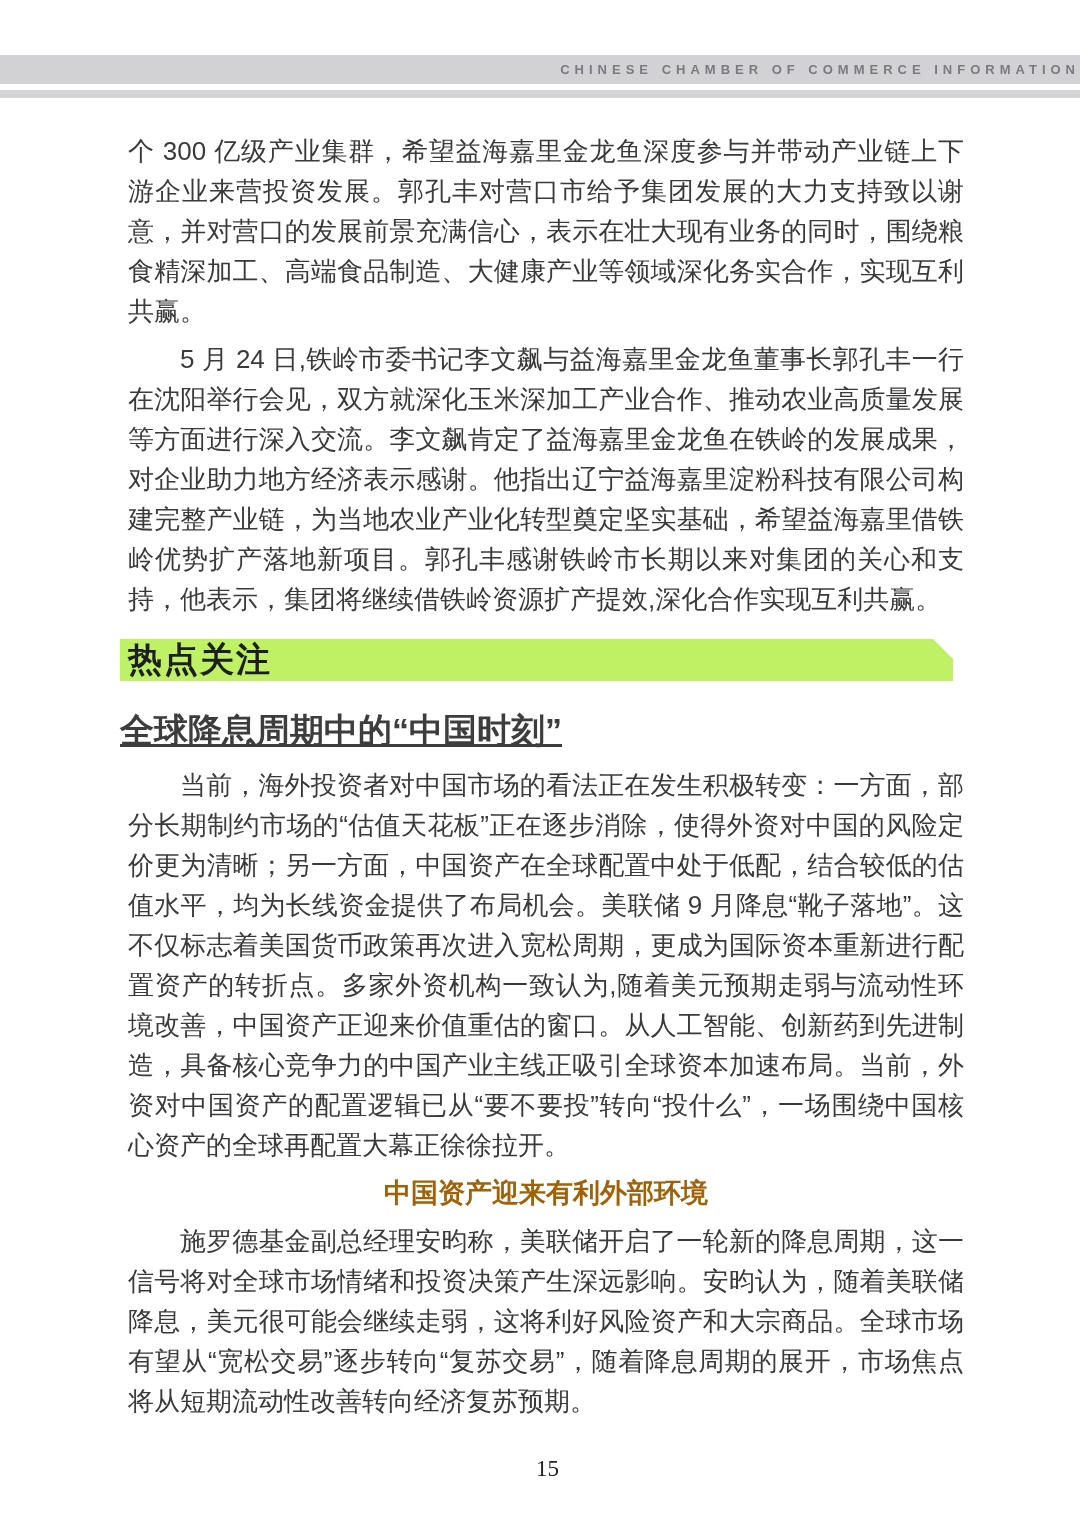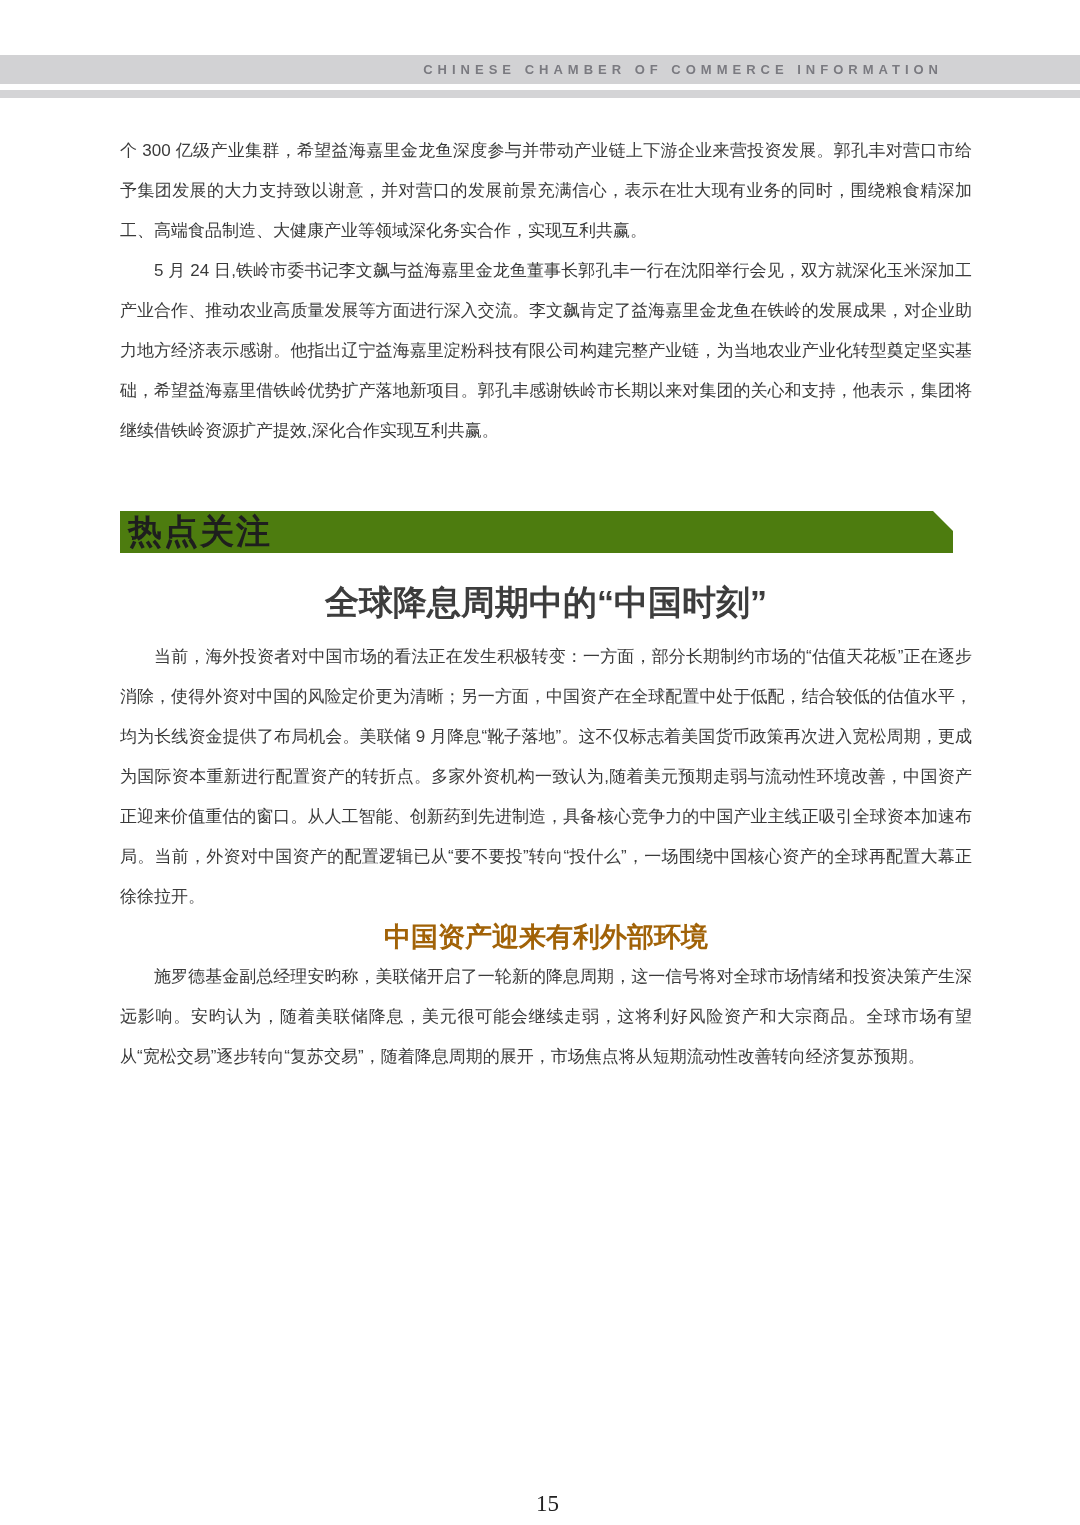--- a/index.html
+++ b/index.html
@@ -13,21 +13,20 @@
   }
   
   .banner {
     position: absolute;
     top: 55px; left: 0; right: 0;
     height: 29px;
     background: #d2d2d4;
     display: flex;
     align-items: center;
     justify-content: flex-end;
-    padding-right: 137px;
     box-sizing: border-box;
   }
   .banner-text {
     font-size: 13px;
     font-weight: bold;
     letter-spacing: 5px;
     color: #7a7a80;
     white-space: nowrap;
   }
   .thinbar {
@@ -37,76 +36,76 @@
     background: #d4d4d6;
   }
   
   .content {
     position: absolute;
     top: 111px;
     left: 120px;
     width: 852px;
   }
   .body-p {
-    margin: 0;
-    font-size: 17px;
+    margin: 8px;
+    font-size: 26px;
     line-height: 40px;
     color: #3a3a3a;
     text-align: justify;
   }
   .body-p.first { margin-top: 20px; }
   .body-p.indent { text-indent: 2em; }
   .source {
     float: right;
     text-indent: 0;
     color: #3a3a3a;
   }
   
   .section-bar {
-    margin-top: 60px;
+    margin-top: 20px;
     width: 833px;
     height: 42px;
-    background: #4d7c0f;
+    background: #bef264;
     clip-path: polygon(0 0, calc(100% - 20px) 0, 100% 20px, 100% 100%, 0 100%);
     display: flex;
     align-items: center;
   }
   .section-bar-label {
     font-family: "Liberation Serif", serif;
     font-weight: bold;
     font-size: 34px;
     color: #1e1e1e;
     padding-left: 8px;
     letter-spacing: 2px;
   }
   
   .article-title {
     margin-top: 26px;
     font-size: 34px;
     line-height: 46px;
     font-weight: bold;
     color: #3d3d3d;
-    text-align: center;
+    text-align: left;
+    text-decoration: underline;
   }
   .article-first { margin-top: 12px; }
   .subheading {
     font-size: 27px;
     line-height: 40px;
     font-weight: bold;
     color: #a16207;
     text-align: center;
     margin: 0;
   }
   
   .footer {
     position: absolute;
     top: 1456px;
     left: 15px; right: 0;
     text-align: center;
-    margin-top: 35px;
   }
   .page-number {
     font-family: "Liberation Serif", serif;
     font-size: 23px;
     color: #222222;
   }
 </style>
 </head>
 <body>
 

